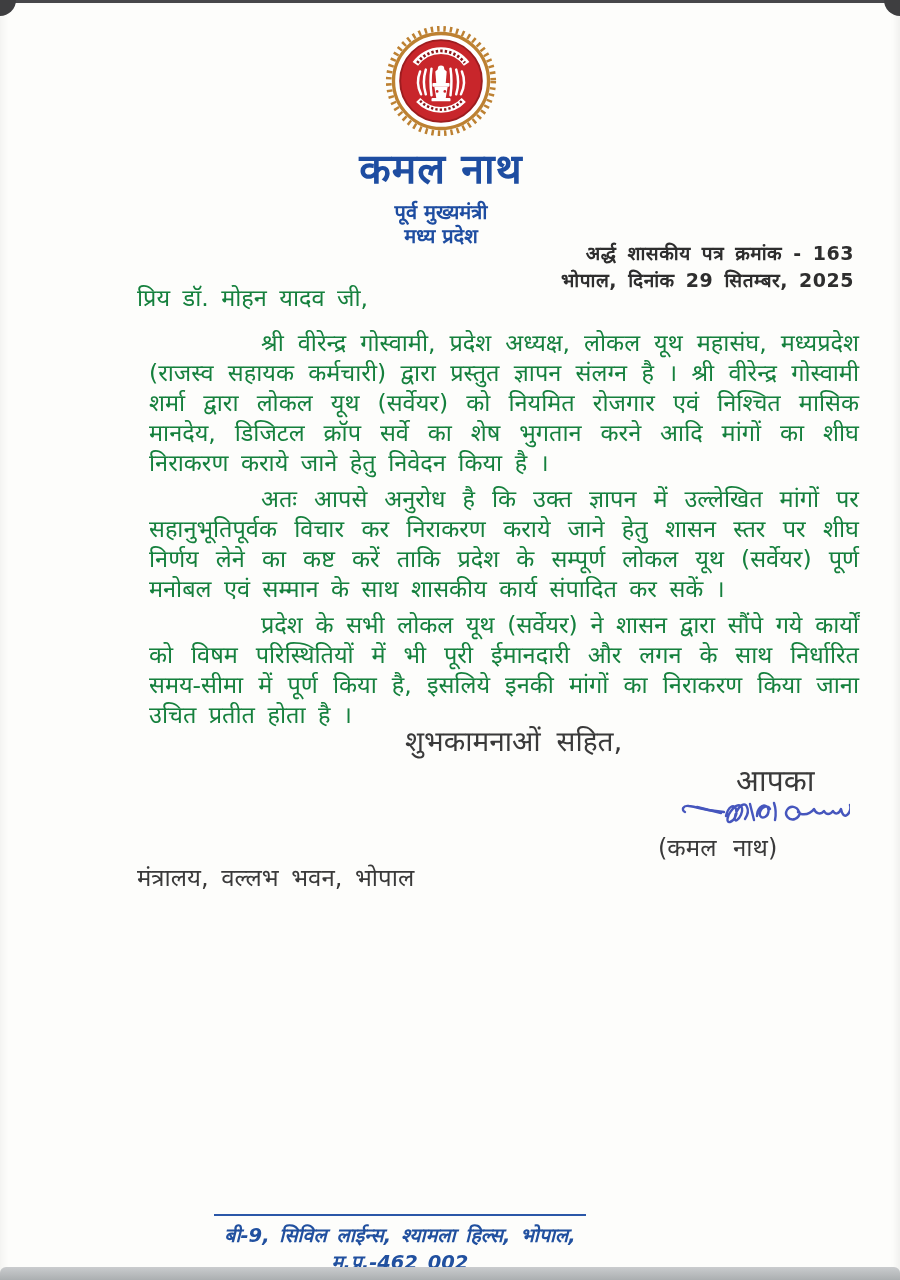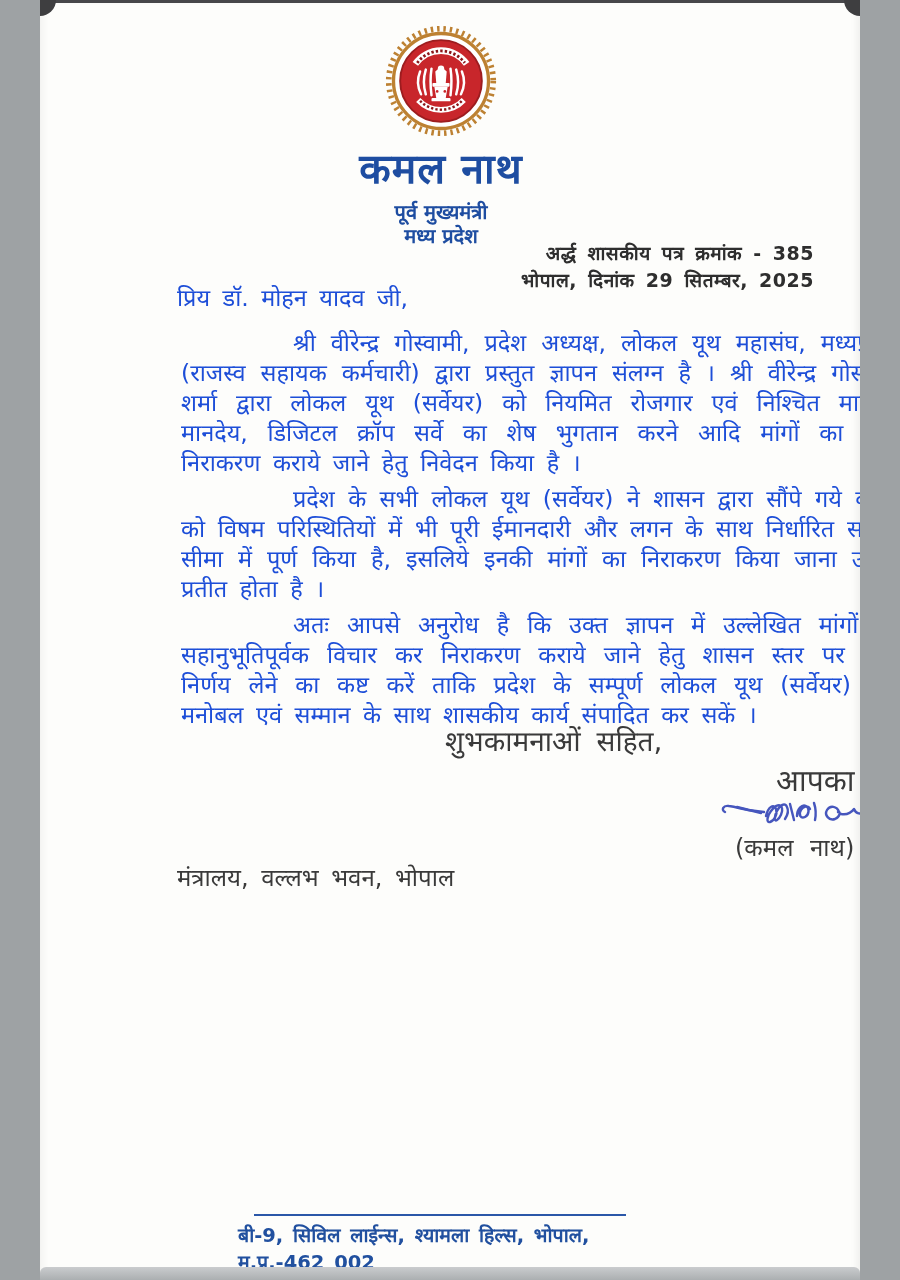--- a/index.html
+++ b/index.html
@@ -1,50 +1,50 @@
 <!DOCTYPE html>
 <html><head>
 <meta charset="utf-8">
 <style>
   html,body{margin:0;padding:0;background:#9ea2a4;}
   .page{
-    position:relative;width:820px;height:1280px;margin:0 auto;
+    position:relative;width:900px;height:1280px;margin:0 auto;
     background:#fdfdfb;overflow:hidden;
     font-family:"DejaVu Sans","Liberation Sans",sans-serif;
     box-shadow:inset -4px 0 6px rgba(0,0,0,.05), inset 4px 0 6px rgba(0,0,0,.04);
   }
   .top-edge{position:absolute;top:0;left:0;right:0;height:3px;background:#47474a;}
   .corner{position:absolute;width:16px;height:16px;background:#3e3e40;}
   .corner.tl{top:0;left:0;border-bottom-right-radius:16px;}
   .corner.tr{top:0;right:0;border-bottom-left-radius:16px;}
   .bottom-strip{position:absolute;bottom:0;left:0;right:0;height:13px;
     background:linear-gradient(#caccce,#abafb1);border-top-left-radius:6px;border-top-right-radius:6px;}
 
   .header{position:absolute;top:24px;left:0;width:100%;text-align:center;transform:translateX(-9px);}
   .emblem{display:inline-block;}
   .principal-name{margin-top:4px;font-size:41px;font-weight:bold;color:#1e4da1;letter-spacing:1px;line-height:46px;}
   .sub-title{font-size:20px;font-weight:bold;color:#1e4da1;line-height:24px;}
   .sub-title.first{margin-top:8px;}
 
   .ref-block{position:absolute;top:240px;right:46px;text-align:right;
     font-size:19px;font-weight:bold;color:#2e2e2e;line-height:27px;word-spacing:4px;letter-spacing:.5px;}
 
-  .letter-body{position:absolute;left:137px;top:283px;width:722px;color:#1d4ed8;
+  .letter-body{position:absolute;left:137px;top:283px;width:722px;color:#15803d;
     font-size:23.5px;line-height:30px;}
   .salutation{margin:0 0 15px 0;word-spacing:5px;}
-  .para{margin:0 0 6px 4px;text-align:justify;text-indent:112px;word-spacing:5px;}
+  .para{margin:0 0 6px 12px;text-align:justify;text-indent:112px;word-spacing:5px;}
 
   .closing{position:absolute;left:405px;top:721px;font-size:28px;color:#3a3a3a;word-spacing:7px;}
   .valediction{position:absolute;left:736px;top:759px;font-size:30px;color:#3a3a3a;}
   .signature{position:absolute;left:680px;top:786px;}
-  .signatory{position:absolute;left:695px;top:830px;font-size:24px;color:#3a3a3a;word-spacing:9px;}
+  .signatory{position:absolute;left:658px;top:830px;font-size:24px;color:#3a3a3a;word-spacing:9px;}
 
   .recipient{position:absolute;left:137px;top:862px;font-size:24px;color:#3a3a3a;line-height:33px;word-spacing:5px;}
 
-  .footer{position:absolute;left:198px;top:1214px;width:404px;text-align:left;}
+  .footer{position:absolute;left:198px;top:1214px;width:404px;text-align:center;font-style:italic;}
   .footer-rule{border-top:2px solid #2a57a8;margin:0 16px 5px 16px;}
   .footer-text{font-size:19.5px;font-weight:bold;color:#21509f;word-spacing:3px;}
 </style>
 </head>
 <body>
 
 <div class="page">
   <div class="top-edge"></div>
   <div class="corner tl"></div>
   <div class="corner tr"></div>
@@ -83,29 +83,29 @@
         <circle cx="56" cy="71" r="1.4"></circle>
         <circle cx="64" cy="71" r="1.4"></circle>
       </g>
     </svg>
     <div class="principal-name">कमल नाथ</div>
     <div class="sub-title first">पूर्व मुख्यमंत्री</div>
     <div class="sub-title">मध्य प्रदेश</div>
   </div>
 
   <div class="ref-block">
-    <div>अर्द्ध शासकीय पत्र क्रमांक - 385</div>
+    <div>अर्द्ध शासकीय पत्र क्रमांक - 163</div>
     <div>भोपाल, दिनांक 29 सितम्बर, 2025</div>
   </div>
 
   <div class="letter-body">
     <p class="salutation">प्रिय डॉ. मोहन यादव जी,</p>
     <p class="para">श्री वीरेन्द्र गोस्वामी, प्रदेश अध्यक्ष, लोकल यूथ महासंघ, मध्यप्रदेश (राजस्व सहायक कर्मचारी) द्वारा प्रस्तुत ज्ञापन संलग्न है । श्री वीरेन्द्र गोस्वामी शर्मा द्वारा लोकल यूथ (सर्वेयर) को नियमित रोजगार एवं निश्चित मासिक मानदेय, डिजिटल क्रॉप सर्वे का शेष भुगतान करने आदि मांगों का शीघ निराकरण कराये जाने हेतु निवेदन किया है ।</p>
+    <p class="para">अतः आपसे अनुरोध है कि उक्त ज्ञापन में उल्लेखित मांगों पर सहानुभूतिपूर्वक विचार कर निराकरण कराये जाने हेतु शासन स्तर पर शीघ निर्णय लेने का कष्ट करें ताकि प्रदेश के सम्पूर्ण लोकल यूथ (सर्वेयर) पूर्ण मनोबल एवं सम्मान के साथ शासकीय कार्य संपादित कर सकें ।</p>
     <p class="para">प्रदेश के सभी लोकल यूथ (सर्वेयर) ने शासन द्वारा सौंपे गये कार्यों को विषम परिस्थितियों में भी पूरी ईमानदारी और लगन के साथ निर्धारित समय-सीमा में पूर्ण किया है, इसलिये इनकी मांगों का निराकरण किया जाना उचित प्रतीत होता है ।</p>
-    <p class="para">अतः आपसे अनुरोध है कि उक्त ज्ञापन में उल्लेखित मांगों पर सहानुभूतिपूर्वक विचार कर निराकरण कराये जाने हेतु शासन स्तर पर शीघ निर्णय लेने का कष्ट करें ताकि प्रदेश के सम्पूर्ण लोकल यूथ (सर्वेयर) पूर्ण मनोबल एवं सम्मान के साथ शासकीय कार्य संपादित कर सकें ।</p>
   </div>
 
   <div class="closing">शुभकामनाओं सहित,</div>
   <div class="valediction">आपका</div>
 
   <svg class="signature" width="170" height="48" viewBox="0 0 170 48">
     <g fill="none" stroke="#4656bd" stroke-width="2.4" stroke-linecap="round" stroke-linejoin="round">
       <path d="M5 26 c-4 -2 -2 -7 4 -6 c7 1 13 3 19 4 l16 2"></path>
       <path d="M17 21 l24 6"></path>
       <path d="M46 30 c2 -9 8 -13 10 -7 c2 5 -2 12 -6 13 c-4 1 -3 -6 1 -11 c4 -6 10 -8 11 -3 c1 4 -2 10 -5 12 c-3 2 -3 -4 0 -9 c3 -6 8 -9 10 -4 c2 4 0 9 -2 12"></path>

